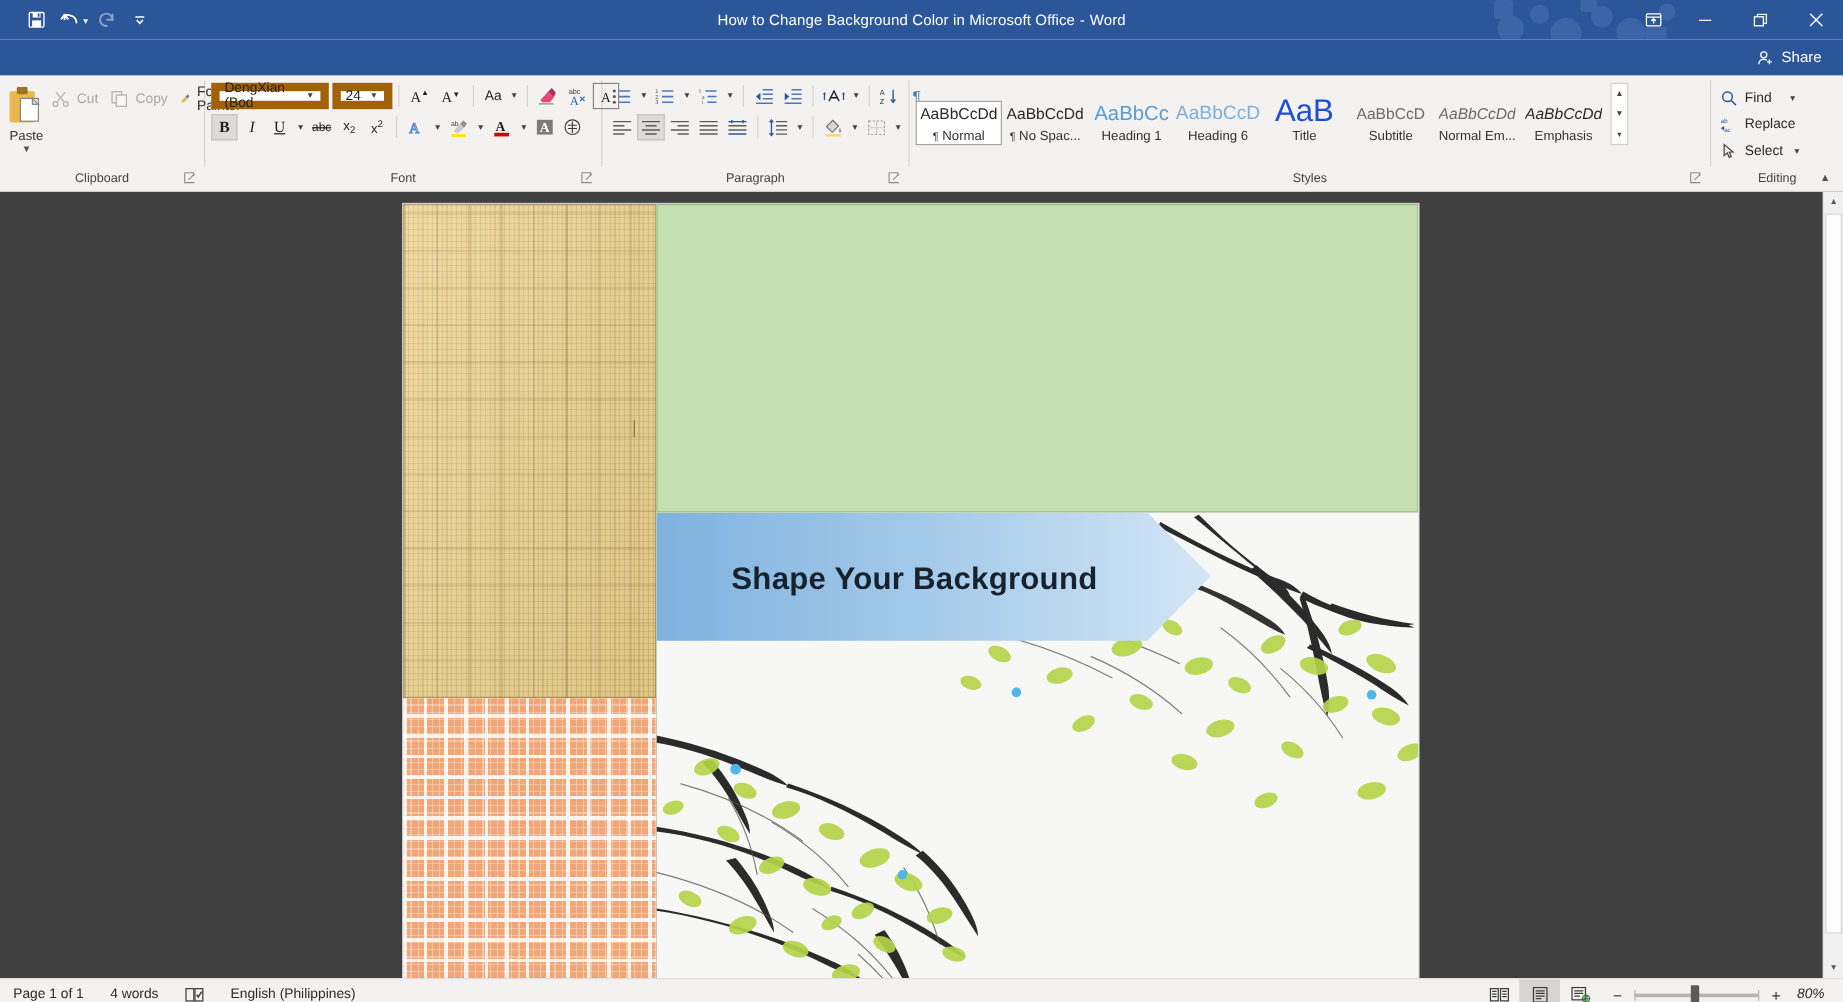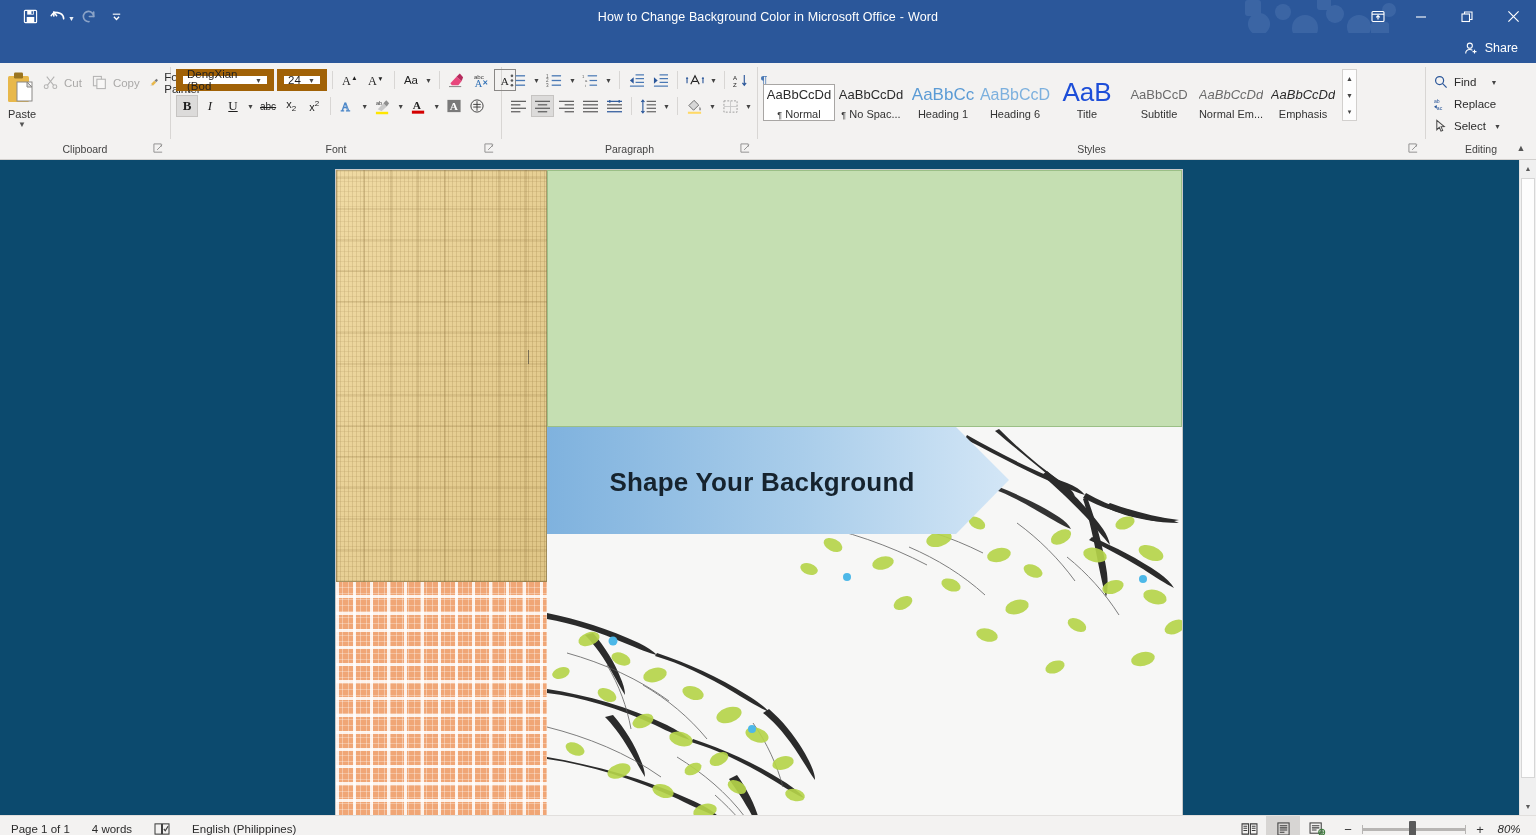--- a/index.html
+++ b/index.html
@@ -125,21 +125,21 @@
   
   .editgrp{width:110px;}
   .edit-item{display:flex;align-items:center;gap:6px;height:22px;font-size:11.5px;color:#2b2b2b;padding:0 3px;}
   .collapse-ribbon{
     position:absolute;right:7px;bottom:4px;width:16px;height:14px;
     display:flex;align-items:center;justify-content:center;color:#555;font-size:9px;
   }
 
   
   .docarea{
-    position:relative;height:655px;background:#0c4a6e;overflow:hidden;
+    position:relative;height:655px;background:#404040;overflow:hidden;
   }
   .page{
     position:absolute;left:336px;top:10px;width:846px;height:700px;background:#fff;
     box-shadow:0 0 0 1px #c9c9c9;
     overflow:hidden;
   }
   
   .tex-canvas{
     position:absolute;left:0;top:0;width:211px;height:412px;
     background-color:#e8cf90;

